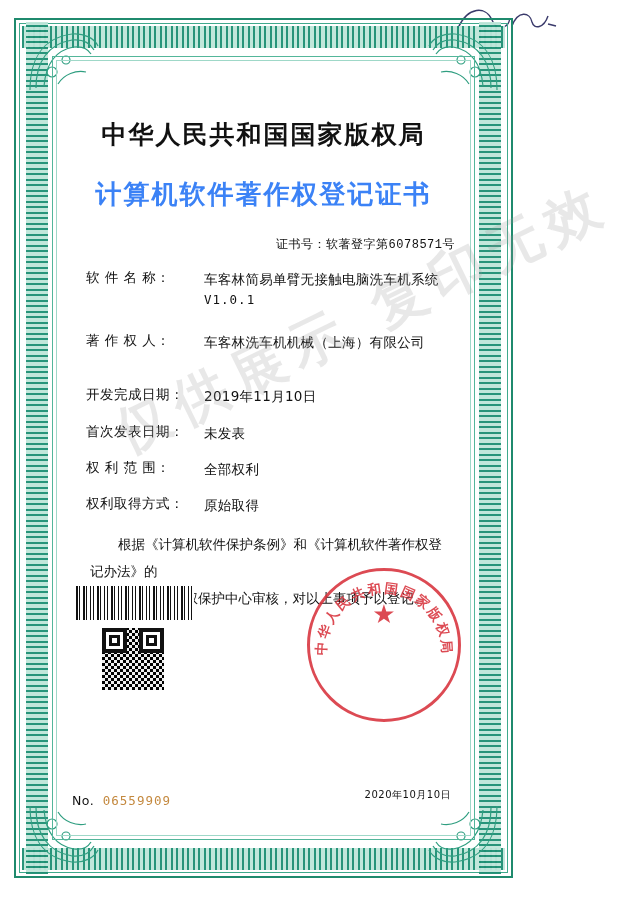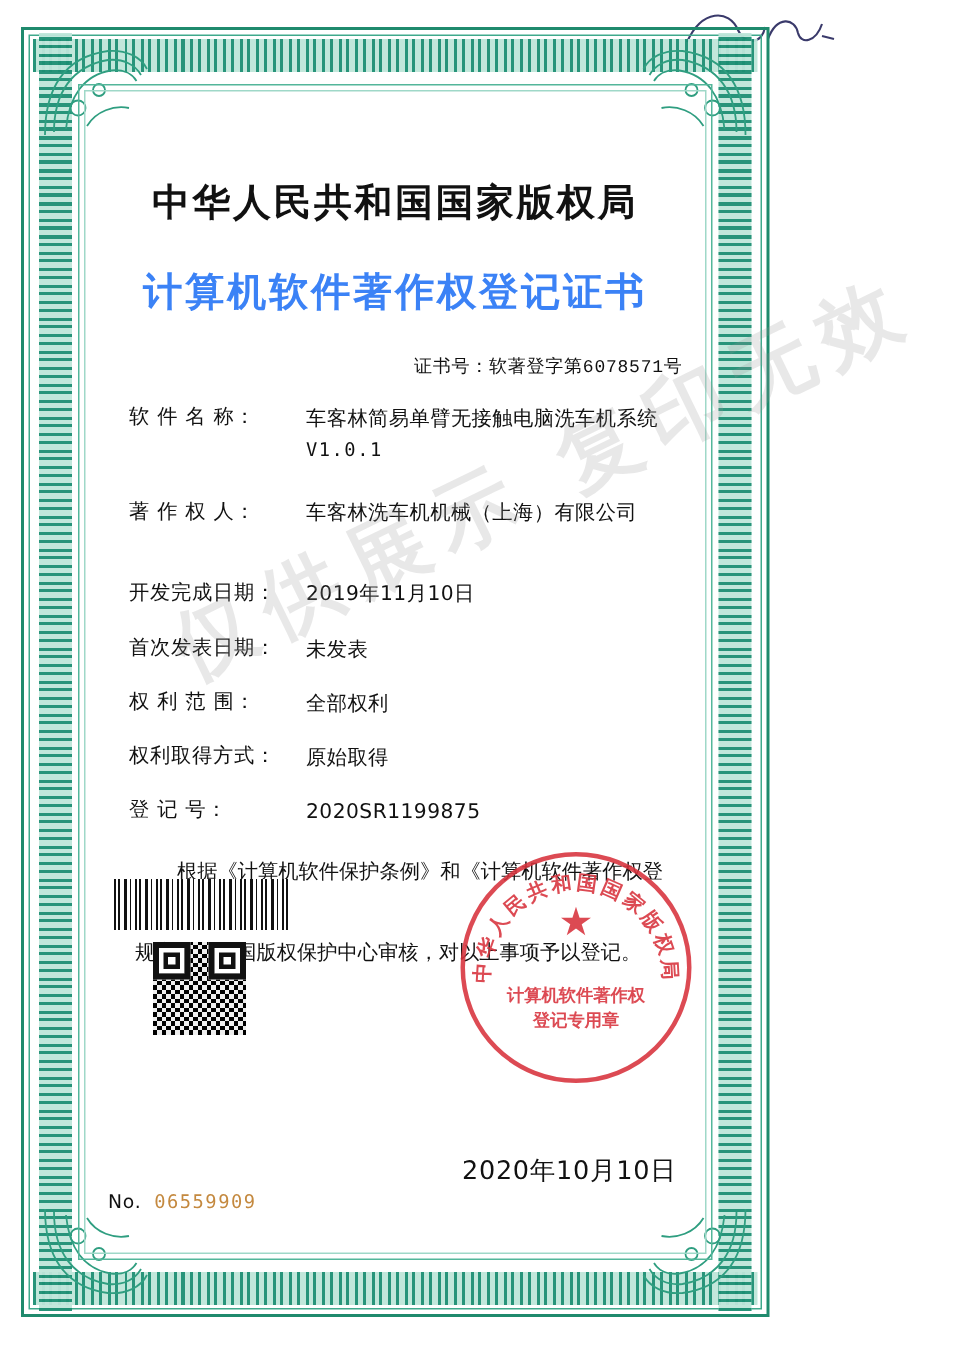--- a/index.html
+++ b/index.html
@@ -281,23 +281,23 @@
   }
   .footer-no .nolbl {
     color: #111;
     font-family: "DejaVu Sans", sans-serif;
     letter-spacing: .5px;
     margin-top: 41px;
   }
   .footer-date {
     position: absolute;
     right: 76px;
-    bottom: 108px;
-    font-family: "DejaVu Sans", sans-serif;
-    font-size: 17px;
+    bottom: 98px;
+    font-family: "DejaVu Sans", sans-serif;
+    font-size: 10px;
     color: #111;
     letter-spacing: .5px;
   }
 
   
   .watermark {
     position: absolute;
     left: 96px;
     top: 300px;
     width: 460px;
@@ -424,24 +424,20 @@
       <div class="field-row">
         <div class="field-label">权 利 范 围：</div>
         <div class="field-value">全部权利</div>
       </div>
 
       <div class="field-row">
         <div class="field-label">权利取得方式：</div>
         <div class="field-value">原始取得</div>
       </div>
 
-      <div class="field-row">
-        <div class="field-label">登 记 号：</div>
-        <div class="field-value">2020SR1199875</div>
-      </div>
 
     </div>
 
     <div class="statement">
       <span>根据《计算机软件保护条例》和《计算机软件著作权登记办法》的</span>
     </div>
     <div class="statement" style="text-indent:0; margin-top:0;">
       <span>规定，经中国版权保护中心审核，对以上事项予以登记。</span>
     </div>
 
@@ -457,24 +453,20 @@
     <div class="seal-arc">
       <svg viewBox="0 0 148 148">
         <defs>
           <path id="arcpath" d="M 16 80 A 58 58 0 0 1 132 80"></path>
         </defs>
         <text text-anchor="middle">
           <textPath href="#arcpath" startOffset="50%" id="seal-arc-label">中华人民共和国国家版权局</textPath>
         </text>
       </svg>
     </div>
-    <div class="seal-center">
-      <div>计算机软件著作权</div>
-      <div>登记专用章</div>
-    </div>
   </div>
 
   <div class="footer-no">
     <span class="nolbl">No.</span>
     <span>06559909</span>
   </div>
   <div class="footer-date">2020年10月10日</div>
 
   <div class="watermark">仅供展示 复印无效</div>
 

